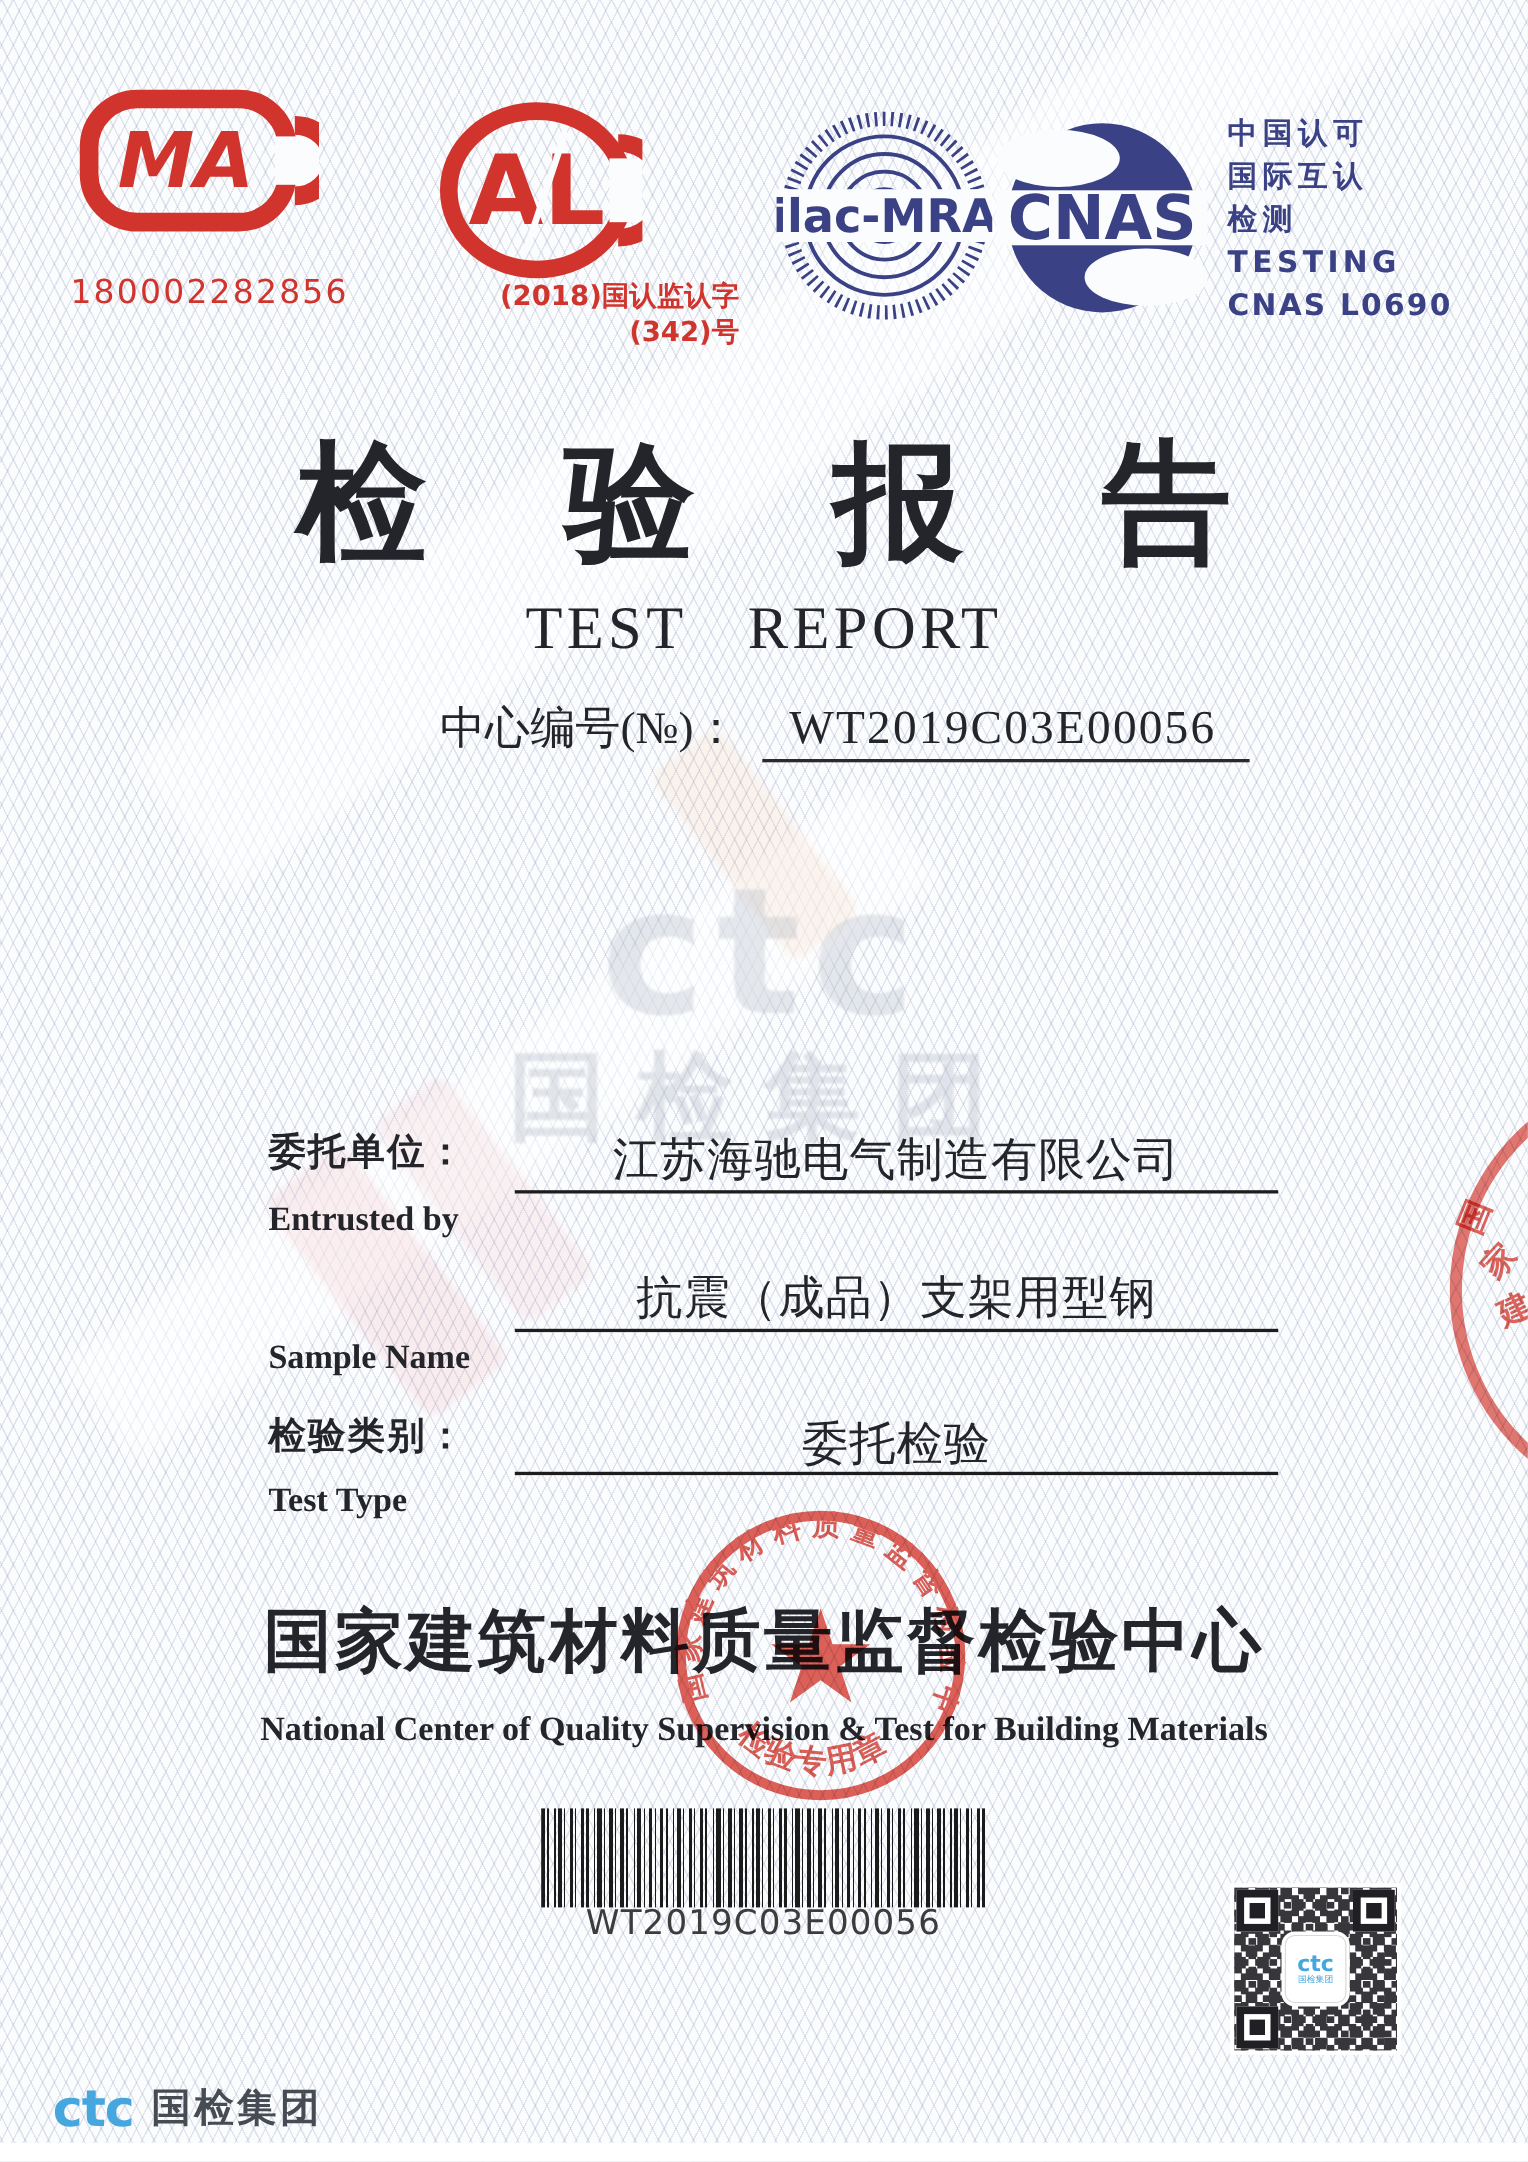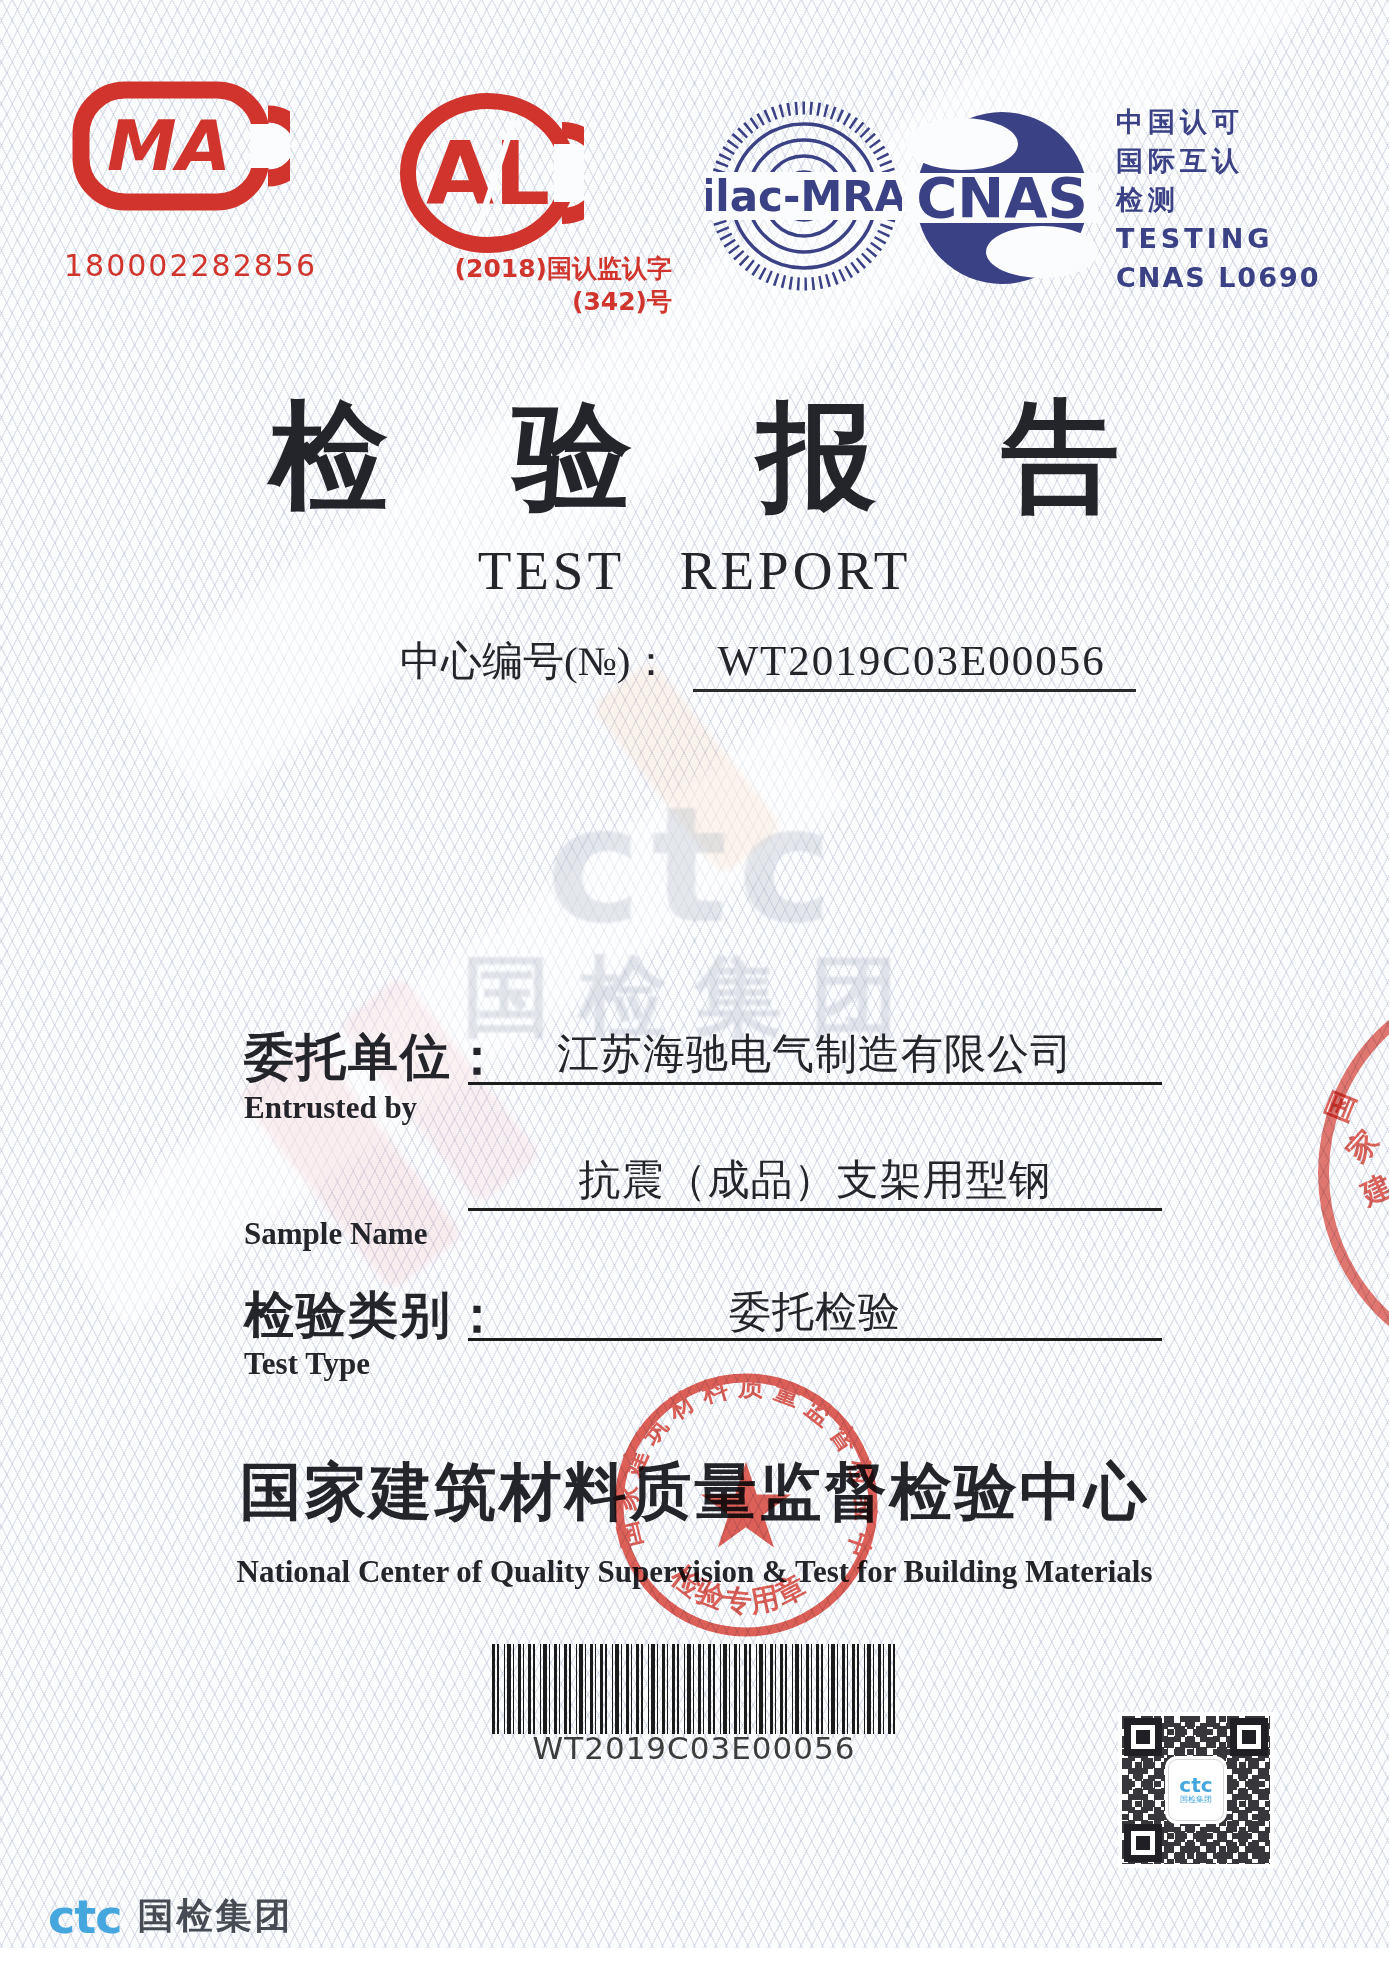--- a/index.html
+++ b/index.html
@@ -48,21 +48,21 @@
   .report-no{position:absolute;left:400px;top:634px;z-index:2;font-size:41px;white-space:nowrap;}
   .report-no .val{display:inline-block;margin-left:22px;padding:0 30px 4px 24px;font-size:43px;letter-spacing:2px;
     border-bottom:3px solid #2a2a2a;}
 
   
   .wm{position:absolute;left:0;width:100%;text-align:center;z-index:1;color:#b6bcc8;filter:blur(1.2px);}
   .wm-logo{top:772px;font-family:"DejaVu Sans",sans-serif;font-weight:700;font-size:160px;letter-spacing:10px;opacity:.34;}
   .wm-cn{top:938px;font-size:88px;font-weight:600;letter-spacing:28px;opacity:.38;}
 
   
-  .f-cn{position:absolute;left:244px;z-index:2;font-size:50px;font-weight:600;letter-spacing:2px;}
+  .f-cn{position:absolute;left:244px;z-index:2;font-size:34px;font-weight:600;letter-spacing:2px;}
   .f-en{position:absolute;left:244px;z-index:2;font-size:31px;font-weight:700;}
   .f-val{position:absolute;left:468px;width:694px;text-align:center;z-index:2;font-size:42px;letter-spacing:1px;}
   .f-line{position:absolute;left:468px;width:694px;height:3px;background:#1d1d1d;z-index:2;}
 
   
   .inst-cn{position:absolute;left:0;top:1450px;width:100%;text-align:center;z-index:2;
     font-size:62px;font-weight:700;letter-spacing:3px;}
   .inst-en{position:absolute;left:0;top:1554px;width:100%;text-align:center;z-index:2;
     font-size:31px;font-weight:700;}
 

